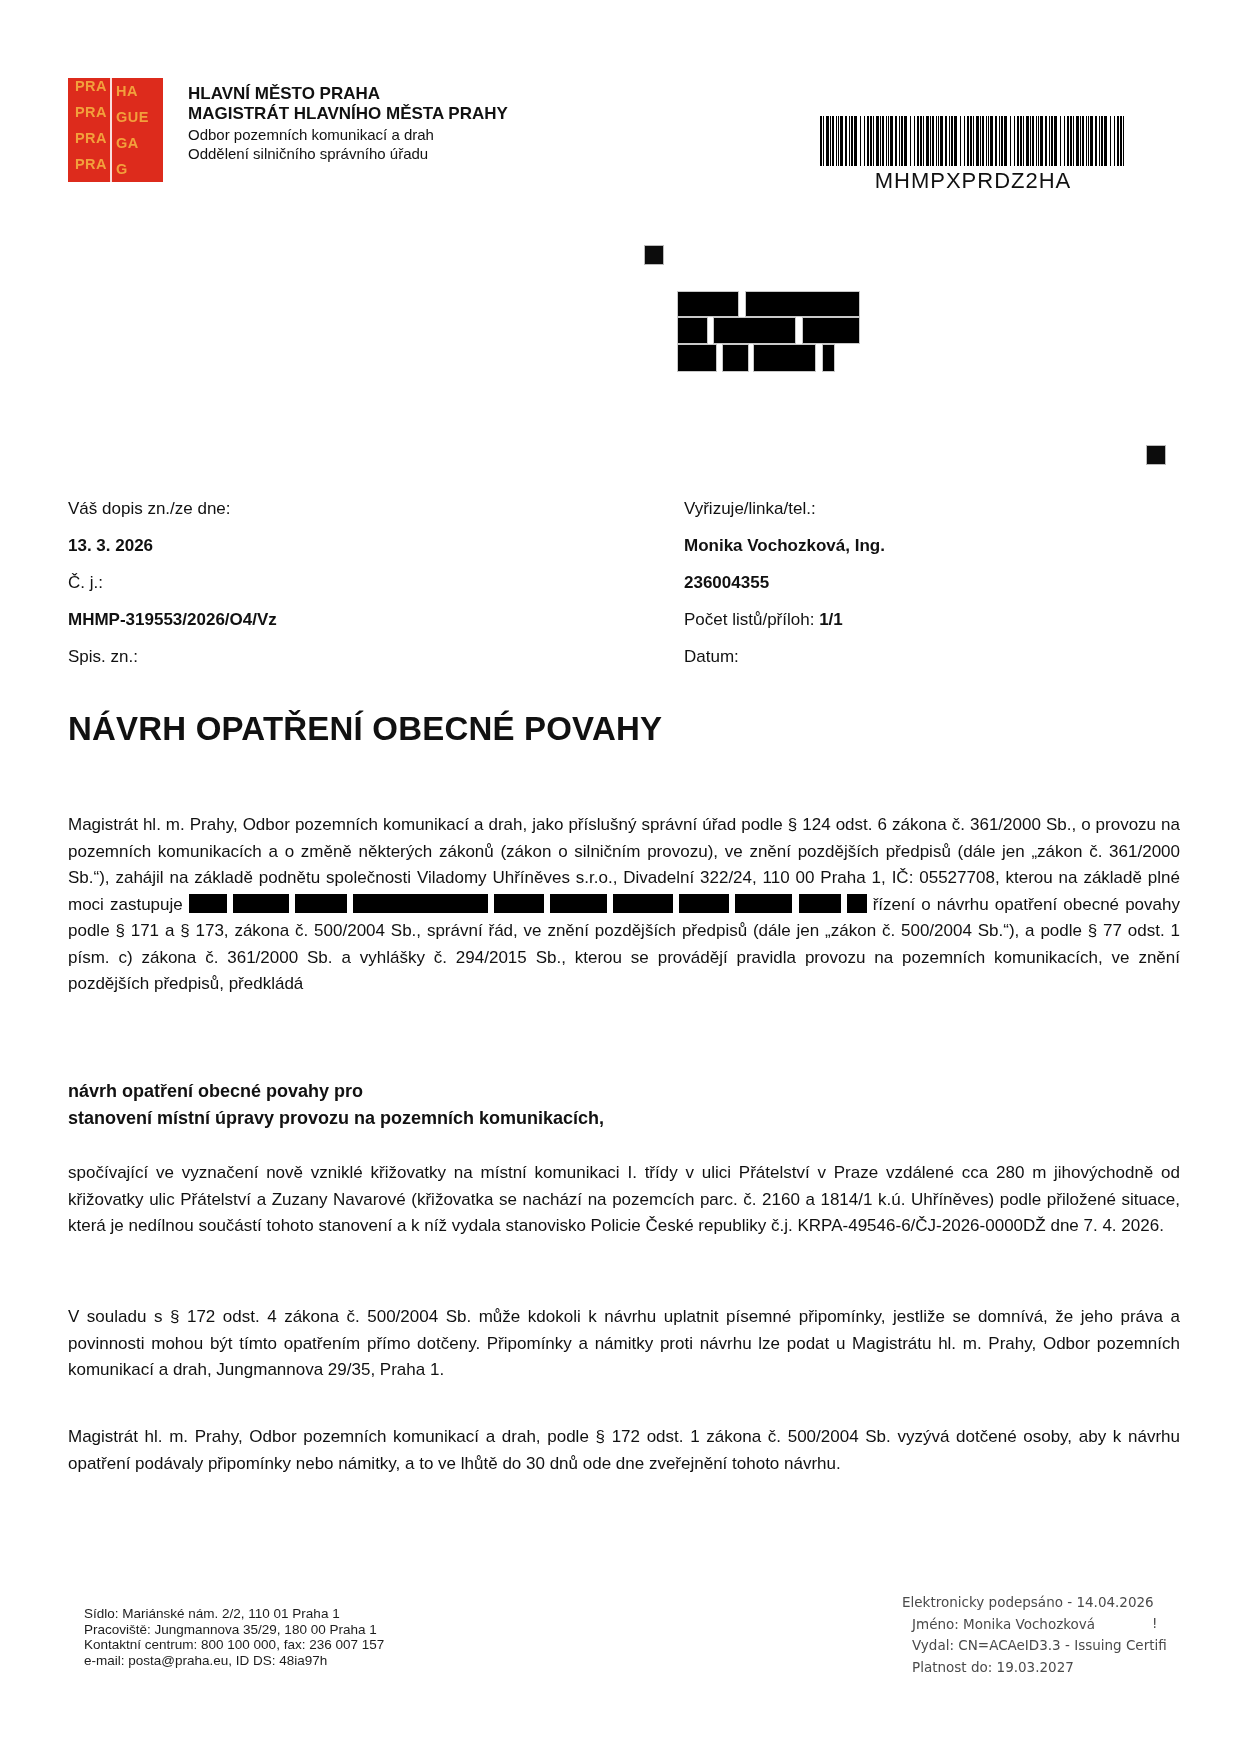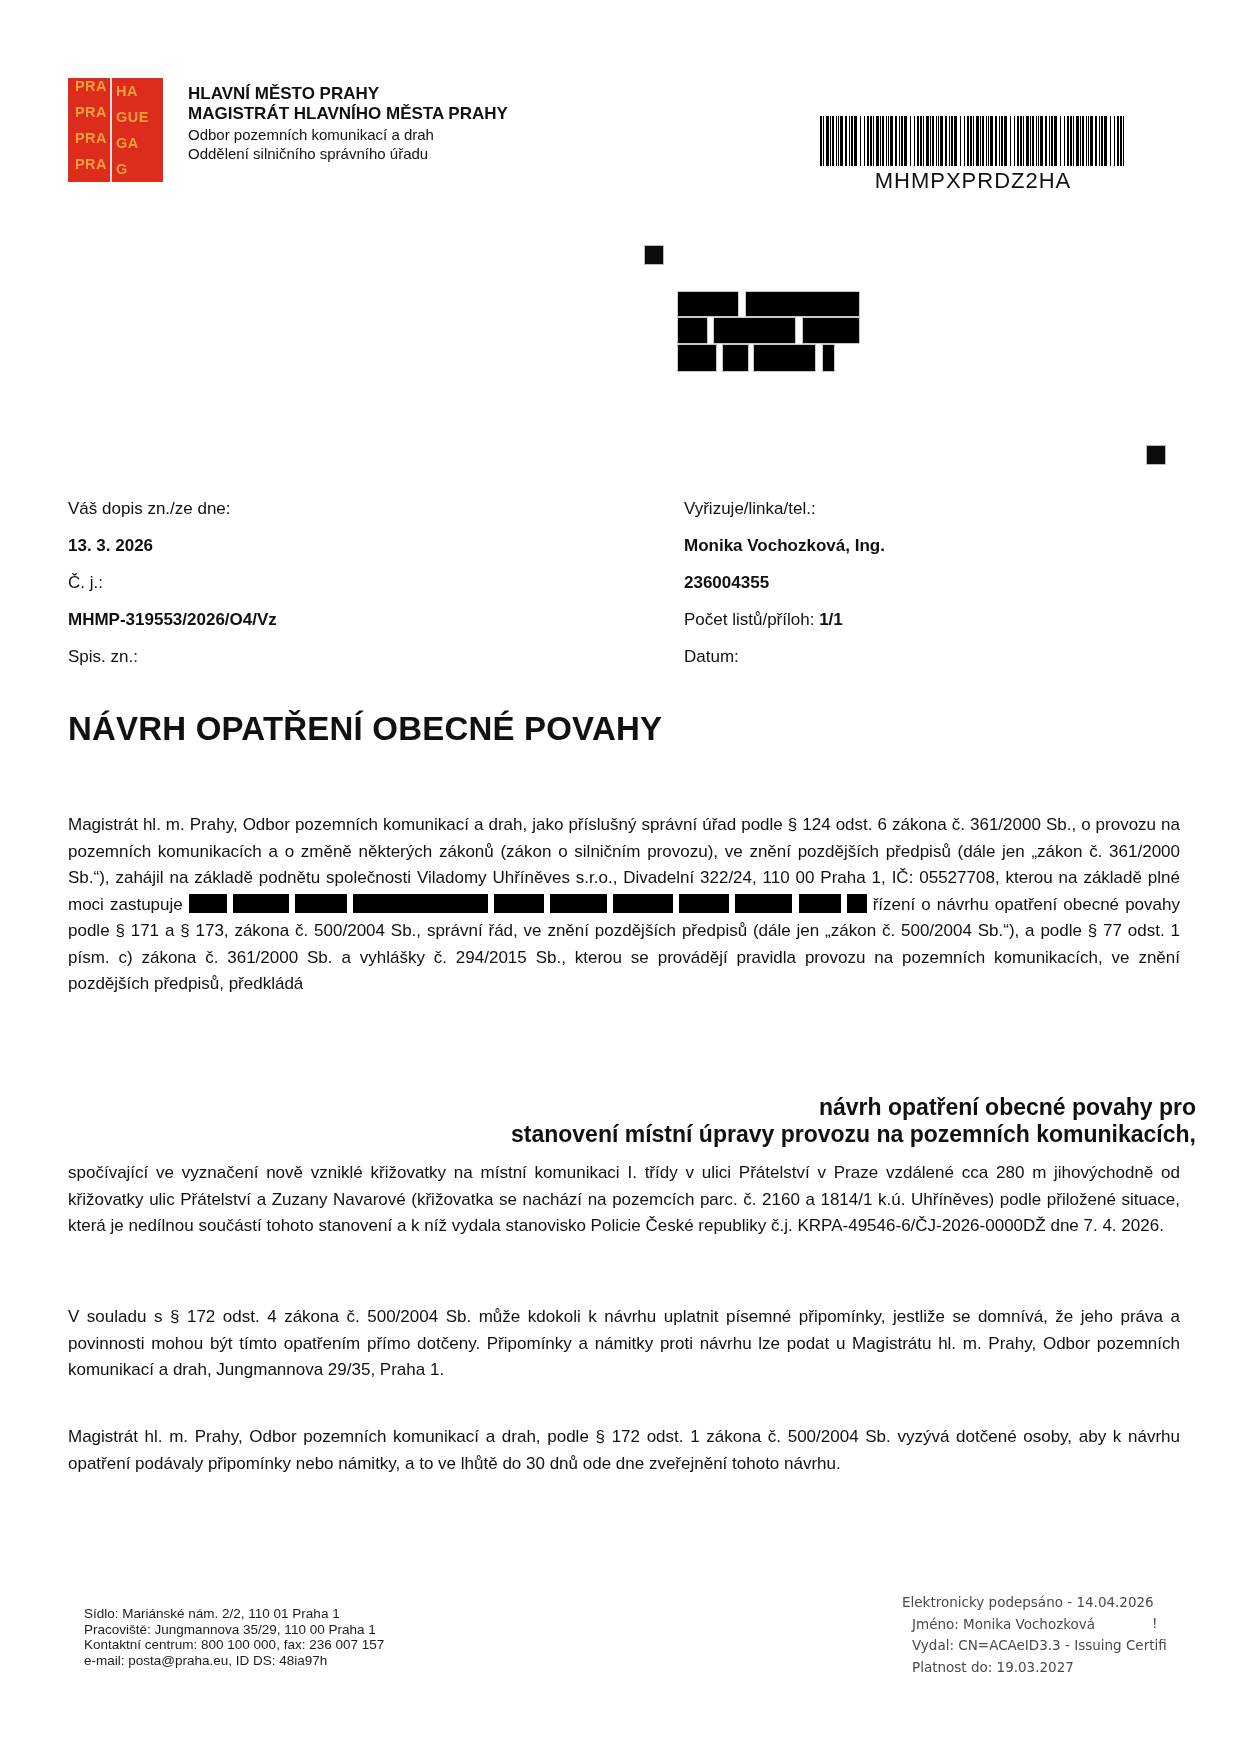--- a/index.html
+++ b/index.html
@@ -57,22 +57,22 @@
   .b{font-weight:bold;}
 
   
   #doc-title{left:68px;top:710px;font-size:33px;font-weight:bold;letter-spacing:.2px;white-space:nowrap;}
   .body-par{
     left:68px;width:1112px;margin:0;
     font-size:17px;line-height:26.5px;
     text-align:justify;
   }
   .center-par{
-    left:68px;width:1112px;margin:16px;
-    font-size:23px;line-height:27px;font-weight:bold;text-align:right;
+    left:68px;width:1112px;margin:0;
+    font-size:18px;line-height:27px;font-weight:bold;text-align:left;
   }
 
   
   #footer-address{left:84px;top:1606px;font-size:13.5px;line-height:15.6px;color:#1c1c1c;}
   #signature{
     left:902px;top:1592px;width:290px;
     font-family:"DejaVu Sans", sans-serif;
     font-size:13.5px;line-height:21.5px;color:#4a4a4a;
     white-space:nowrap;
   }
@@ -96,21 +96,21 @@
       <div class="logo-row">
         <span class="logo-left">PRA</span>
         <span class="logo-right">GA</span>
       </div>
       <div class="logo-row">
         <span class="logo-left">PRA</span>
         <span class="logo-right">G</span>
       </div>
     </div>
 
-  <div class="abs hdr-line hdr-bold" style="top:84px;">HLAVNÍ MĚSTO PRAHY</div>
+  <div class="abs hdr-line hdr-bold" style="top:84px;">HLAVNÍ MĚSTO PRAHA</div>
   <div class="abs hdr-line hdr-bold" style="top:104px;">MAGISTRÁT HLAVNÍHO MĚSTA PRAHY</div>
   <div class="abs hdr-line hdr-norm" style="top:126px;">Odbor pozemních komunikací a drah</div>
   <div class="abs hdr-line hdr-norm" style="top:145px;">Oddělení silničního správního úřadu</div>
 
   <div id="barcode" class="abs">
     <div id="barcode-bars"><span style="width: 2px; margin-right: 1px;"></span><span style="width: 1px; margin-right: 2px;"></span><span style="width: 3px; margin-right: 1px;"></span><span style="width: 1px; margin-right: 1px;"></span><span style="width: 2px; margin-right: 2px;"></span><span style="width: 1px; margin-right: 1px;"></span><span style="width: 1px; margin-right: 1px;"></span><span style="width: 3px; margin-right: 2px;"></span><span style="width: 2px; margin-right: 2px;"></span><span style="width: 1px; margin-right: 1px;"></span><span style="width: 2px; margin-right: 1px;"></span><span style="width: 3px; margin-right: 3px;"></span><span style="width: 1px; margin-right: 3px;"></span><span style="width: 1px; margin-right: 2px;"></span><span style="width: 2px; margin-right: 1px;"></span><span style="width: 2px; margin-right: 1px;"></span><span style="width: 1px; margin-right: 2px;"></span><span style="width: 3px; margin-right: 1px;"></span><span style="width: 1px; margin-right: 1px;"></span><span style="width: 2px; margin-right: 2px;"></span><span style="width: 1px; margin-right: 1px;"></span><span style="width: 1px; margin-right: 1px;"></span><span style="width: 3px; margin-right: 2px;"></span><span style="width: 2px; margin-right: 2px;"></span><span style="width: 1px; margin-right: 1px;"></span><span style="width: 2px; margin-right: 1px;"></span><span style="width: 3px; margin-right: 3px;"></span><span style="width: 1px; margin-right: 3px;"></span><span style="width: 1px; margin-right: 2px;"></span><span style="width: 2px; margin-right: 1px;"></span><span style="width: 2px; margin-right: 1px;"></span><span style="width: 1px; margin-right: 2px;"></span><span style="width: 3px; margin-right: 1px;"></span><span style="width: 1px; margin-right: 1px;"></span><span style="width: 2px; margin-right: 2px;"></span><span style="width: 1px; margin-right: 1px;"></span><span style="width: 1px; margin-right: 1px;"></span><span style="width: 3px; margin-right: 2px;"></span><span style="width: 2px; margin-right: 2px;"></span><span style="width: 1px; margin-right: 1px;"></span><span style="width: 2px; margin-right: 1px;"></span><span style="width: 3px; margin-right: 3px;"></span><span style="width: 1px; margin-right: 3px;"></span><span style="width: 1px; margin-right: 2px;"></span><span style="width: 2px; margin-right: 1px;"></span><span style="width: 2px; margin-right: 1px;"></span><span style="width: 1px; margin-right: 2px;"></span><span style="width: 3px; margin-right: 1px;"></span><span style="width: 1px; margin-right: 1px;"></span><span style="width: 2px; margin-right: 2px;"></span><span style="width: 1px; margin-right: 1px;"></span><span style="width: 1px; margin-right: 1px;"></span><span style="width: 3px; margin-right: 2px;"></span><span style="width: 2px; margin-right: 2px;"></span><span style="width: 1px; margin-right: 1px;"></span><span style="width: 2px; margin-right: 1px;"></span><span style="width: 3px; margin-right: 3px;"></span><span style="width: 1px; margin-right: 3px;"></span><span style="width: 1px; margin-right: 2px;"></span><span style="width: 2px; margin-right: 1px;"></span><span style="width: 2px; margin-right: 1px;"></span><span style="width: 1px; margin-right: 2px;"></span><span style="width: 3px; margin-right: 1px;"></span><span style="width: 1px; margin-right: 1px;"></span><span style="width: 2px; margin-right: 2px;"></span><span style="width: 1px; margin-right: 1px;"></span><span style="width: 1px; margin-right: 1px;"></span><span style="width: 3px; margin-right: 2px;"></span><span style="width: 2px; margin-right: 2px;"></span><span style="width: 1px; margin-right: 1px;"></span><span style="width: 2px; margin-right: 1px;"></span><span style="width: 3px; margin-right: 3px;"></span><span style="width: 1px; margin-right: 3px;"></span><span style="width: 1px; margin-right: 2px;"></span><span style="width: 2px; margin-right: 1px;"></span><span style="width: 2px; margin-right: 1px;"></span><span style="width: 1px; margin-right: 2px;"></span><span style="width: 3px; margin-right: 1px;"></span><span style="width: 1px; margin-right: 1px;"></span><span style="width: 2px; margin-right: 2px;"></span><span style="width: 1px; margin-right: 1px;"></span><span style="width: 1px; margin-right: 1px;"></span><span style="width: 3px; margin-right: 2px;"></span><span style="width: 2px; margin-right: 2px;"></span><span style="width: 1px; margin-right: 1px;"></span><span style="width: 2px; margin-right: 1px;"></span><span style="width: 3px; margin-right: 3px;"></span><span style="width: 1px; margin-right: 3px;"></span><span style="width: 1px; margin-right: 2px;"></span><span style="width: 2px; margin-right: 1px;"></span><span style="width: 2px; margin-right: 1px;"></span><span style="width: 1px; margin-right: 2px;"></span></div>
     <div id="barcode-label">MHMPXPRDZ2HA</div>
   </div>
 
   <div class="abs sq" style="left:645px;top:246px;"></div>
@@ -159,21 +159,21 @@
     <span>návrh opatření obecné povahy pro</span><br>
     <span>stanovení místní úpravy provozu na pozemních komunikacích,</span>
   </p>
 
   <p class="abs body-par" style="top:1160px;">spočívající ve vyznačení nově vzniklé křižovatky na místní komunikaci I. třídy v ulici Přátelství v Praze vzdálené cca 280 m jihovýchodně od křižovatky ulic Přátelství a Zuzany Navarové (křižovatka se nachází na pozemcích parc. č. 2160 a 1814/1 k.ú. Uhříněves) podle přiložené situace, která je nedílnou součástí tohoto stanovení a k níž vydala stanovisko Policie České republiky č.j. KRPA-49546-6/ČJ-2026-0000DŽ dne 7. 4. 2026.</p>
   <p class="abs body-par" style="top:1304px;">V souladu s § 172 odst. 4 zákona č. 500/2004 Sb. může kdokoli k návrhu uplatnit písemné připomínky, jestliže se domnívá, že jeho práva a povinnosti mohou být tímto opatřením přímo dotčeny. Připomínky a námitky proti návrhu lze podat u Magistrátu hl. m. Prahy, Odbor pozemních komunikací a drah, Jungmannova 29/35, Praha 1.</p>
   <p class="abs body-par" style="top:1424px;">Magistrát hl. m. Prahy, Odbor pozemních komunikací a drah, podle § 172 odst. 1 zákona č. 500/2004 Sb. vyzývá dotčené osoby, aby k návrhu opatření podávaly připomínky nebo námitky, a to ve lhůtě do 30 dnů ode dne zveřejnění tohoto návrhu.</p>
 
   <div id="footer-address" class="abs">
     <div>Sídlo: Mariánské nám. 2/2, 110 01 Praha 1</div>
-    <div>Pracoviště: Jungmannova 35/29, 110 00 Praha 1</div>
+    <div>Pracoviště: Jungmannova 35/29, 180 00 Praha 1</div>
     <div>Kontaktní centrum: 800 100 000, fax: 236 007 157</div>
     <div>e-mail: posta@praha.eu, ID DS: 48ia97h</div>
   </div>
 
   <div id="signature" class="abs" style="color: rgb(74, 74, 74);">
     <div>Elektronicky podepsáno - 14.04.2026</div>
     <div class="ind">Jméno: Monika Vochozková</div>
     <span id="sig-fragment">!</span>
     <div class="ind">Vydal: CN=ACAeID3.3 - Issuing Certifi</div>
     <div class="ind">Platnost do: 19.03.2027</div>

